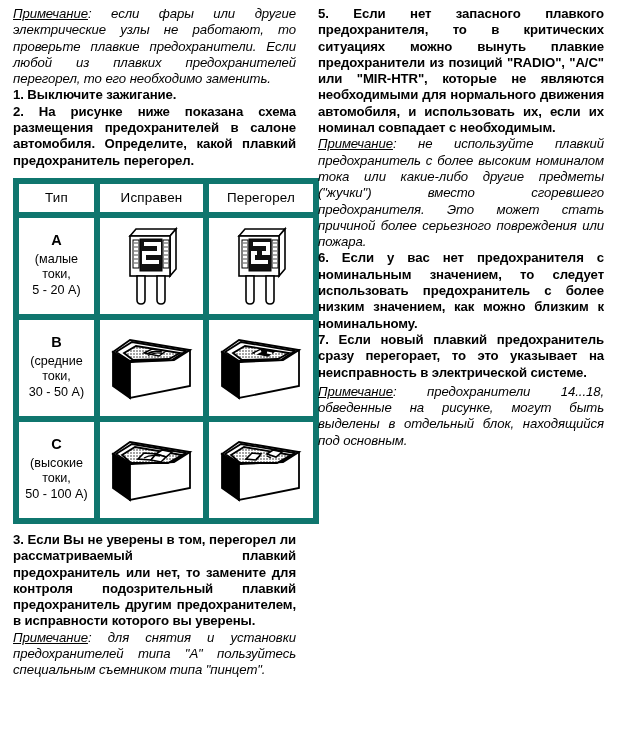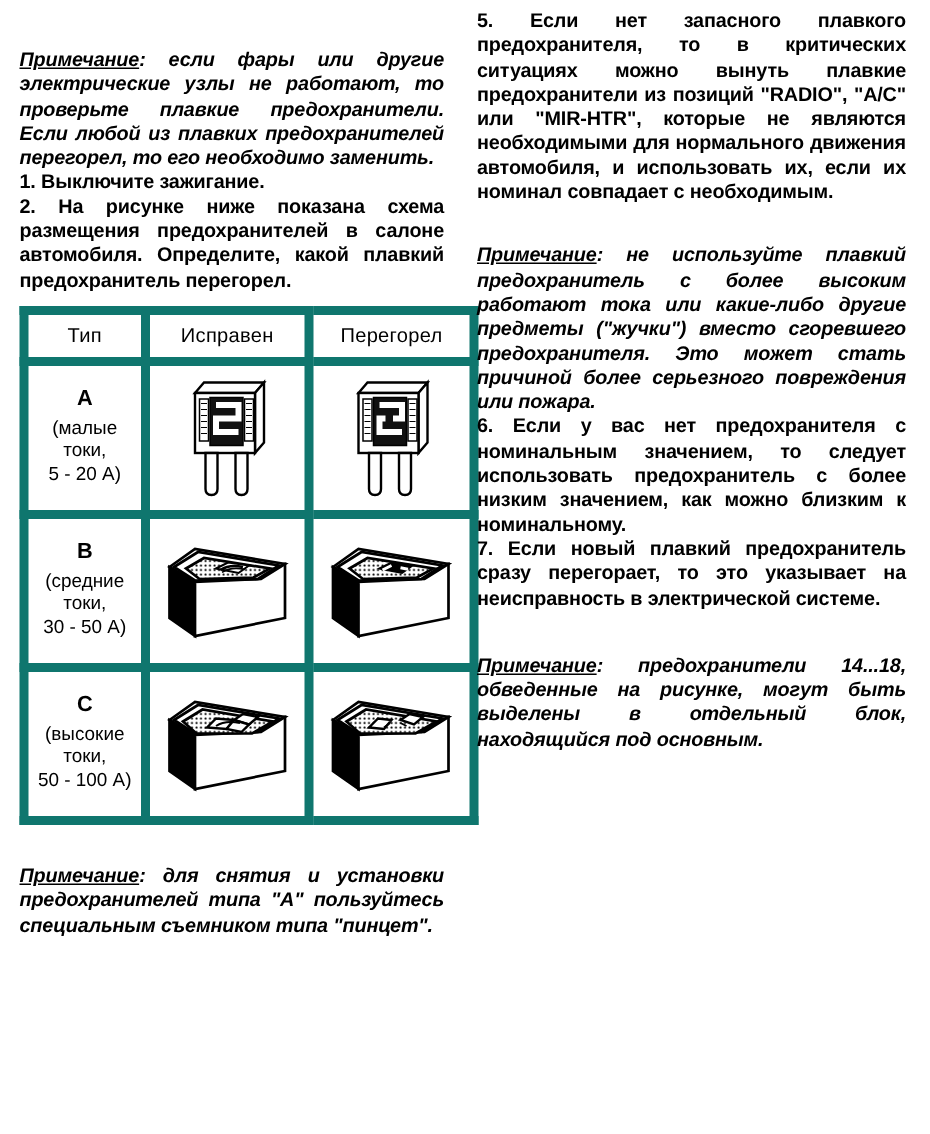--- a/index.html
+++ b/index.html
@@ -47,22 +47,21 @@
     text-justify: inter-word;
     letter-spacing: -0.1px;
     font-weight: 700;
   }
   p.body {
     font-weight: 700;
     font-style: normal;
   }
   p.note {
     font-style: italic;
-    font-weight: 700;
-    margin-top: 26px;
+    font-weight: 400;
   }
   p.note .lead {
     text-decoration: underline;
     font-style: italic;
   }
   p + p { margin-top: 0; }
   .gap-sm { height: 3px; }
 
   
   .fuse-table {
@@ -317,30 +316,31 @@
                 <path d="M52 26 L58 22 L67 24 L61 29 Z"></path>
               </g>
               <path d="M41 31 L45 28" fill="none" stroke="#000" stroke-width="1.3"></path>
               <path d="M52 28 L56 30" fill="none" stroke="#000" stroke-width="1.3"></path>
             </svg>
           </td>
         </tr>
       </tbody>
     </table>
 
+    <p class="body">3. Если Вы не уверены в том, перегорел ли рассматриваемый плавкий предохранитель или нет, то замените для контроля подозрительный плавкий предохранитель другим предохранителем, в исправности которого вы уверены.</p>
 
     <p class="note"><span class="lead">Примечание</span><span>: для снятия и установки предохранителей типа "А" пользуйтесь специальным съемником типа "пинцет".</span></p>
 
   </div>
 
   <div class="col col-right">
 
     <p class="body">5. Если нет запасного плавкого предохранителя, то в критических ситуациях можно вынуть плавкие предохранители из позиций "RADIO", "A/C" или "MIR-HTR", которые не являются необходимыми для нормального движения автомобиля, и использовать их, если их номинал совпадает с необходимым.</p>
 
-    <p class="note"><span class="lead">Примечание</span><span>: не используйте плавкий предохранитель с более высоким работают тока или какие-либо другие предметы ("жучки") вместо сгоревшего предохранителя. Это может стать причиной более серьезного повреждения или пожара.</span></p>
+    <p class="note"><span class="lead">Примечание</span><span>: не используйте плавкий предохранитель с более высоким номиналом тока или какие-либо другие предметы ("жучки") вместо сгоревшего предохранителя. Это может стать причиной более серьезного повреждения или пожара.</span></p>
 
     <p class="body">6. Если у вас нет предохранителя с номинальным значением, то следует использовать предохранитель с более низким значением, как можно близким к номинальному.</p>
 
 
     <p class="body">7. Если новый плавкий предохранитель сразу перегорает, то это указывает на неисправность в электрической системе.</p>
 
     <div class="gap-sm"></div>
 
     <p class="note"><span class="lead">Примечание</span><span>: предохранители 14...18, обведенные на рисунке, могут быть выделены в отдельный блок, находящийся под основным.</span></p>
   </div>

